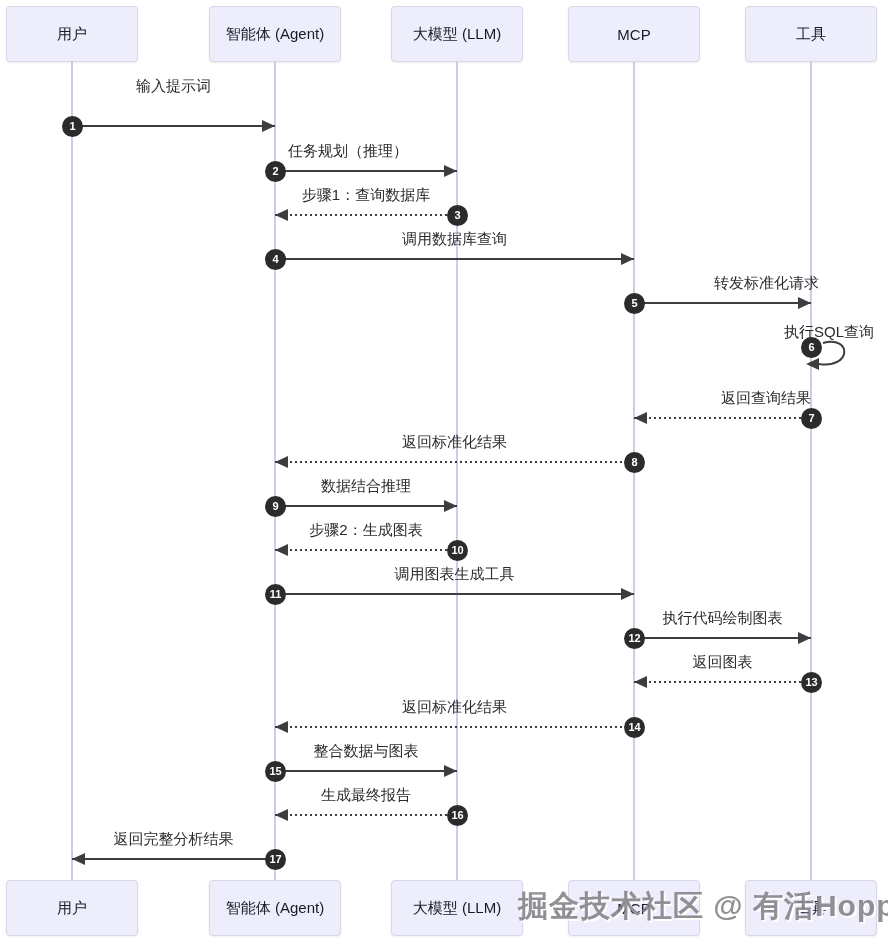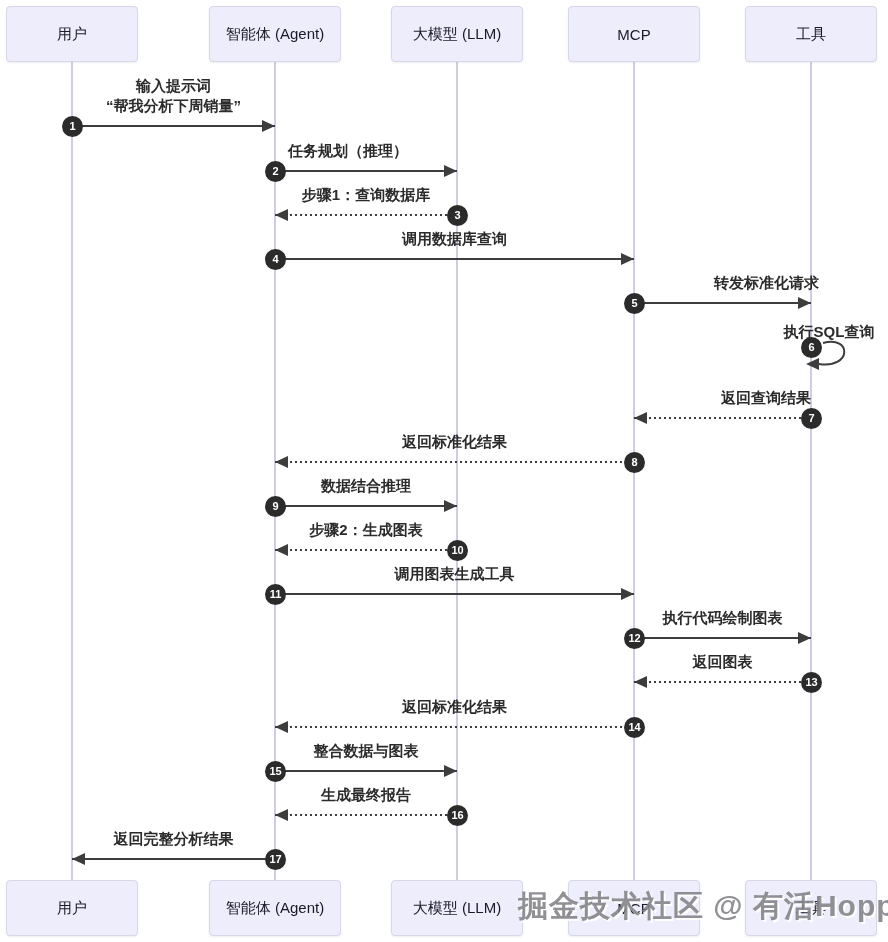--- a/index.html
+++ b/index.html
@@ -46,21 +46,21 @@
     z-index:3;
   }
   .msg-label{
     position:absolute;
     text-align:center;
     font-size:15px;
     color:#2b2b2b;
     white-space:nowrap;
     z-index:2;
   }
-  .msg-label .lbl-line{height:20px;line-height:20px;font-weight:bold;}
+  .msg-label .lbl-line{height:20px;line-height:20px;}
   .self-loop-svg{position:absolute;z-index:1;}
   #watermark{
     position:absolute;
     left:518px;top:886px;
     font-size:30px;
     font-weight:bold;
     color:rgba(125,125,130,0.85);
     text-shadow:2px 2px 0 rgba(255,255,255,0.95);
     white-space:nowrap;
     letter-spacing:1px;
@@ -92,21 +92,20 @@
       <div class="actor-box" style="left: 568px; top: 880px;">MCP</div>
       <div class="actor-box" style="left: 745px; top: 880px;">工具</div>
     </div>
   <div id="messages">
       <div>
         <div class="msg-line solid" style="left: 72px; top: 125px; width: 203px;"></div>
         <div class="arrowhead right" style="left: 262px; top: 120px;"></div>
         <div class="badge" style="left: 62px; top: 116px;">1</div>
         <div class="msg-label" style="left: 72px; width: 203px; top: 76px;">
           <div class="lbl-line">输入提示词</div>
-          <div class="lbl-line">“帮我分析下周销量”</div>
         </div>
       </div>
       <div>
         <div class="msg-line solid" style="left: 275px; top: 170px; width: 182px;"></div>
         <div class="arrowhead right" style="left: 444px; top: 165px;"></div>
         <div class="badge" style="left: 265px; top: 161px;">2</div>
         <div class="msg-label" style="left: 275px; width: 146px; top: 141px;">
           <div class="lbl-line">任务规划（推理）</div>
         </div>
       </div>

